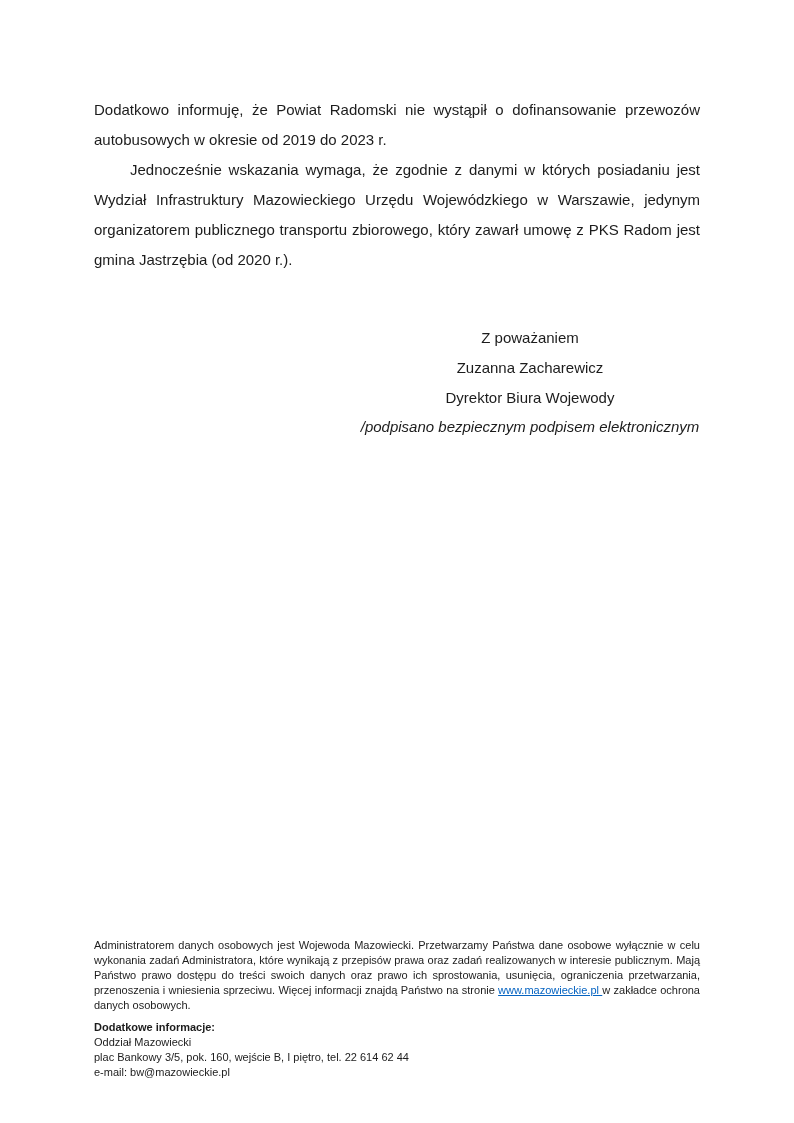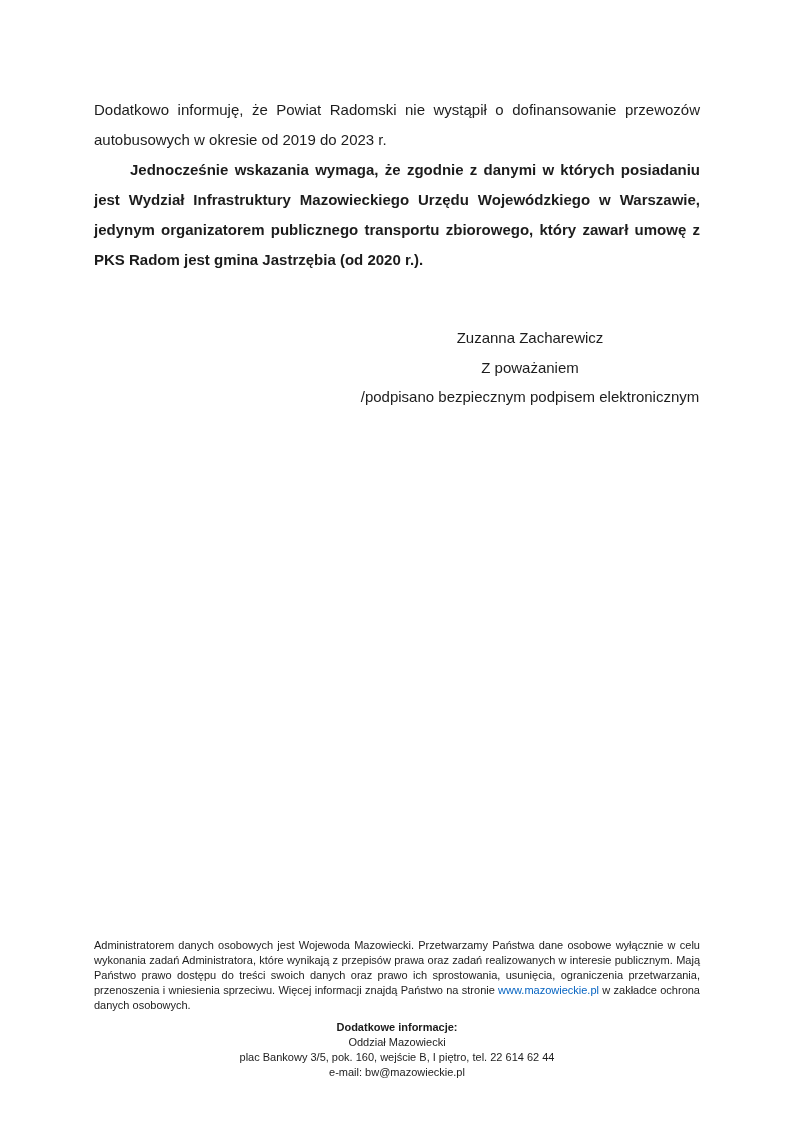--- a/index.html
+++ b/index.html
@@ -24,75 +24,77 @@
   }
   .body-par {
     margin: 0;
     font-size: 15px;
     line-height: 30px;
     text-align: justify;
     color: #1c1c1c;
   }
   .body-par.indent {
     text-indent: 36px;
-    font-weight: bold;
   }
   .signature-block {
     position: absolute;
     left: 350px;
     top: 323px;
     width: 360px;
     text-align: center;
     font-size: 15px;
     color: #1c1c1c;
   }
   .signature-line {
     line-height: 30px;
   }
   .esig-note {
     margin-top: 2px;
     line-height: 24px;
+    font-style: italic;
   }
   .page-footer {
     position: absolute;
     left: 94px;
     top: 938px;
     width: 606px;
     font-size: 11px;
     line-height: 15px;
     color: #1c1c1c;
   }
   .gdpr {
     margin: 0;
     text-align: justify;
   }
   .gdpr a {
+    text-decoration: underline;
     cursor: pointer;
   }
   .footer-center {
-    text-align: center;
+    text-align: left;
   }
   .footer-heading {
     font-weight: bold;
     margin-top: 7px;
   }
 </style>
 </head>
 <body>
 
 <div class="page">
 
   <div class="content">
     <p class="body-par">Dodatkowo informuję, że Powiat Radomski nie wystąpił o dofinansowanie przewozów autobusowych w okresie od 2019 do 2023 r.</p>
     <p class="body-par indent">Jednocześnie wskazania wymaga, że zgodnie z danymi w których posiadaniu jest Wydział Infrastruktury Mazowieckiego Urzędu Wojewódzkiego w Warszawie, jedynym organizatorem publicznego transportu zbiorowego, który zawarł umowę z PKS Radom jest gmina Jastrzębia (od 2020 r.).</p>
   </div>
 
   <div class="signature-block">
+    <div class="signature-line">Z poważaniem</div>
     <div class="signature-line">Zuzanna Zacharewicz</div>
-    <div class="signature-line">Z poważaniem</div>
+    <div class="signature-line">Dyrektor Biura Wojewody</div>
     <div class="esig-note">
       <div>/podpisano bezpiecznym podpisem elektronicznym</div>
     </div>
   </div>
 
   <div class="page-footer">
     <p class="gdpr">
       <span>Administratorem danych osobowych jest Wojewoda Mazowiecki. Przetwarzamy Państwa dane osobowe wyłącznie w celu wykonania zadań Administratora, które wynikają z przepisów prawa oraz zadań realizowanych w interesie publicznym. Mają Państwo prawo dostępu do treści swoich danych oraz prawo ich sprostowania, usunięcia, ograniczenia przetwarzania, przenoszenia i wniesienia sprzeciwu. Więcej informacji znajdą Państwo na stronie </span><a style="color: rgb(5, 99, 193);">www.mazowieckie.pl </a><span>w zakładce ochrona danych osobowych.</span>
     </p>
     <div class="footer-center footer-heading">Dodatkowe informacje:</div>

